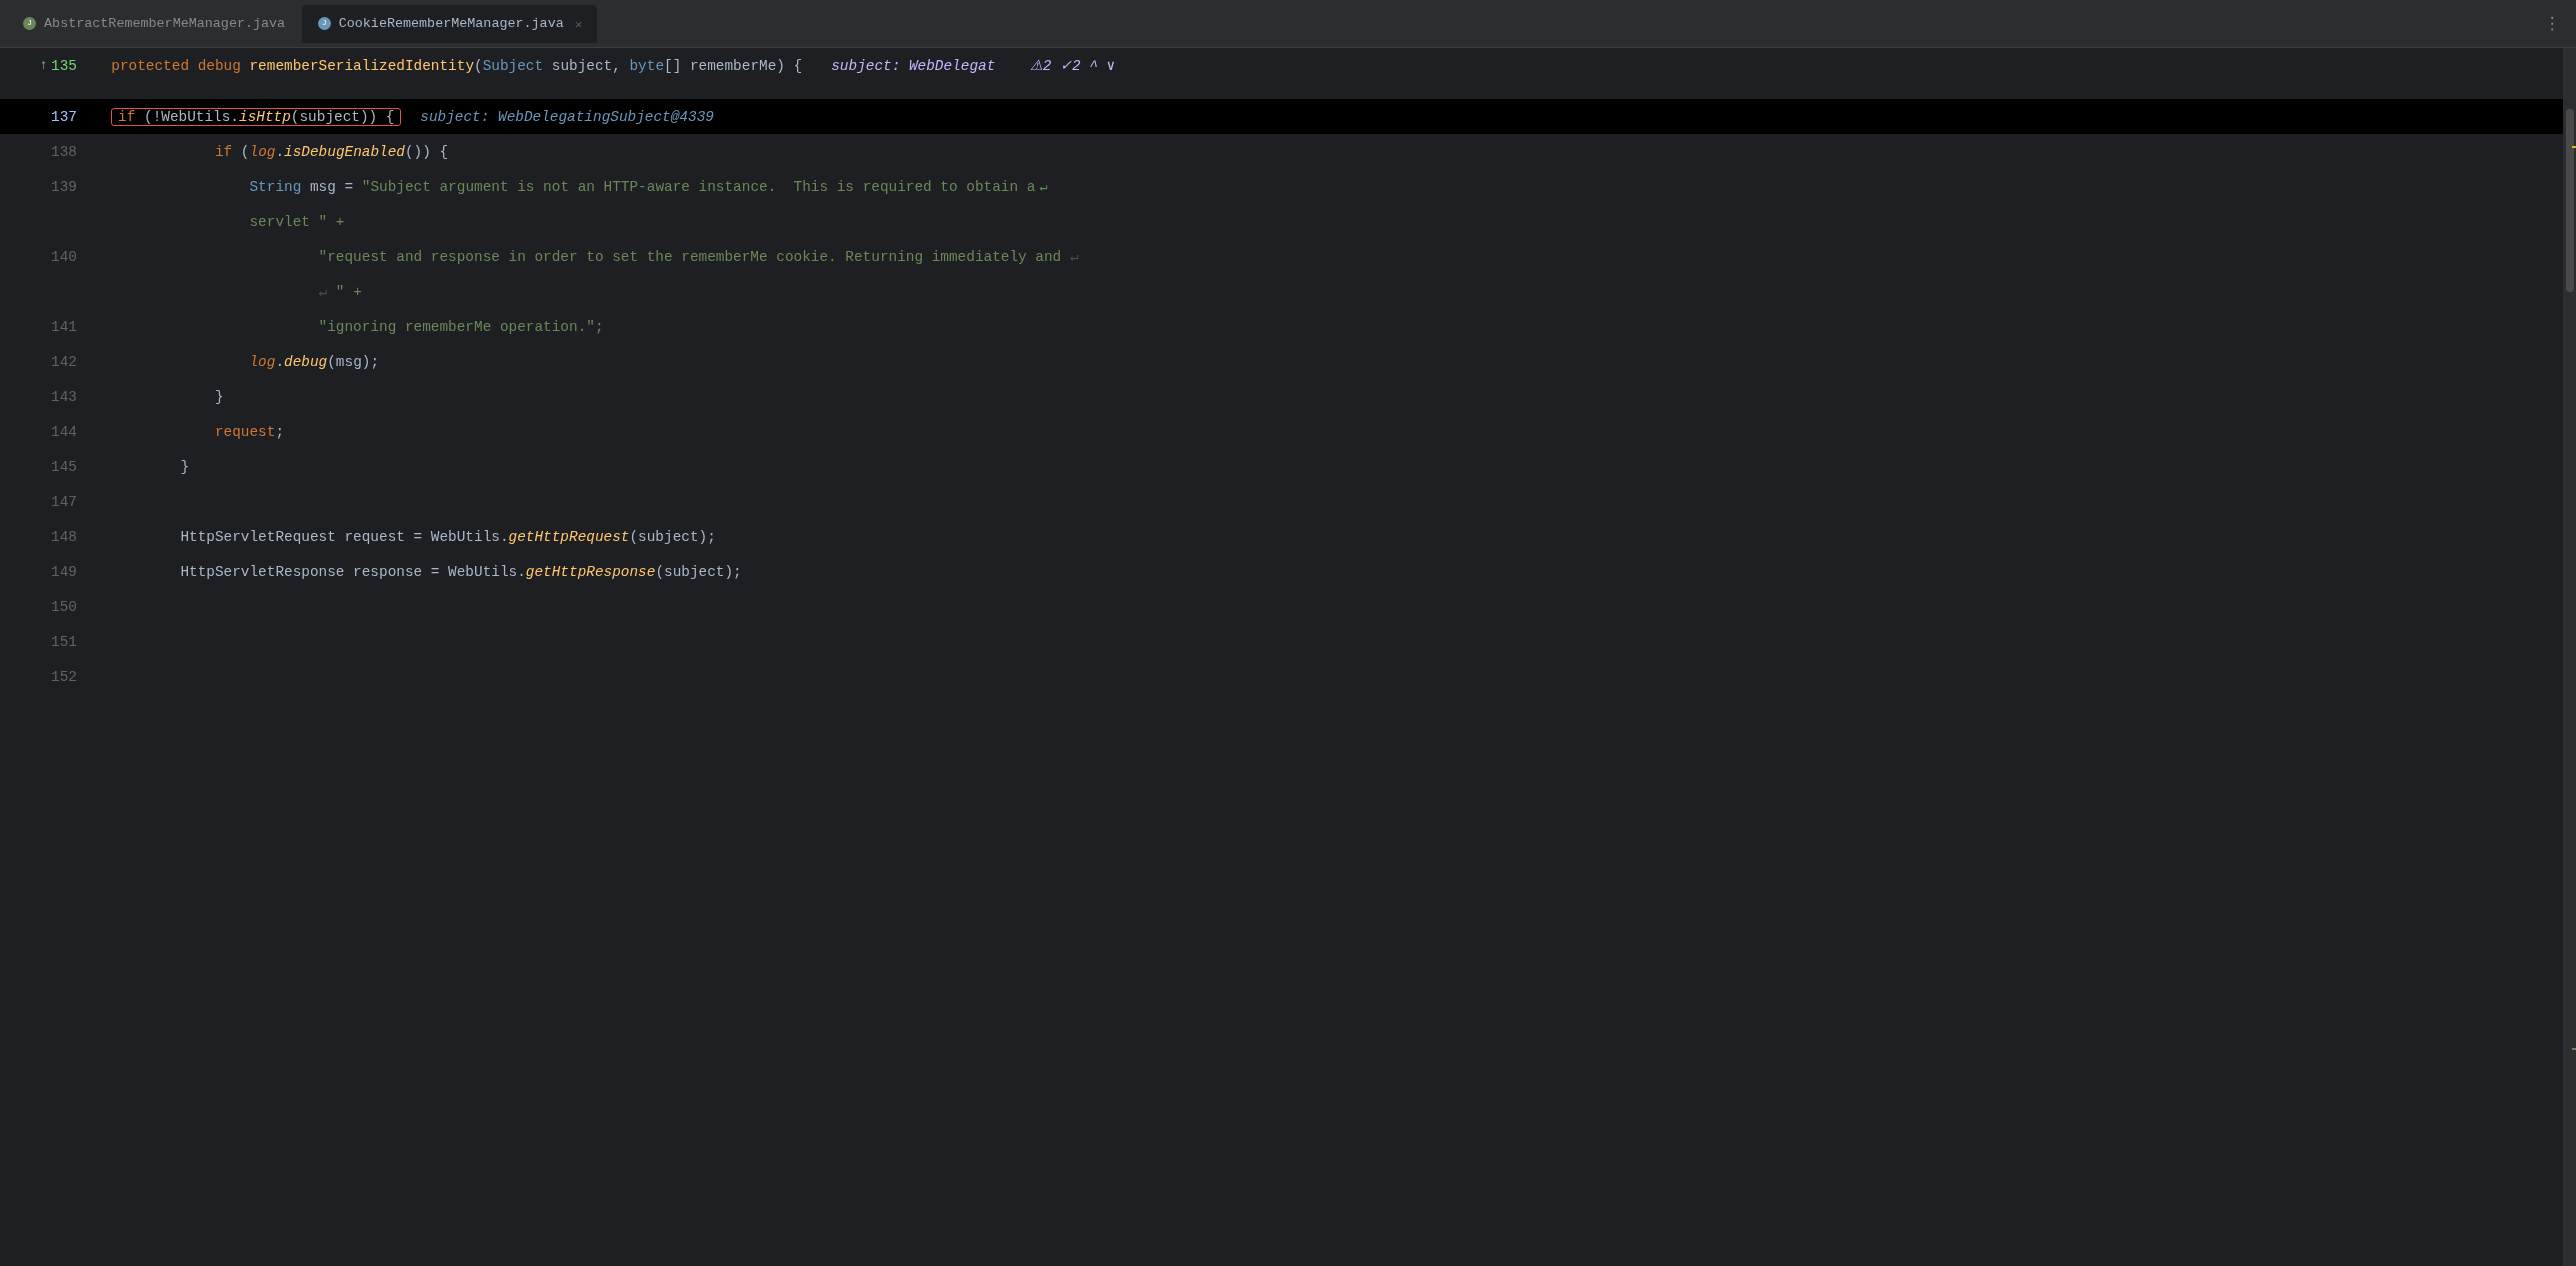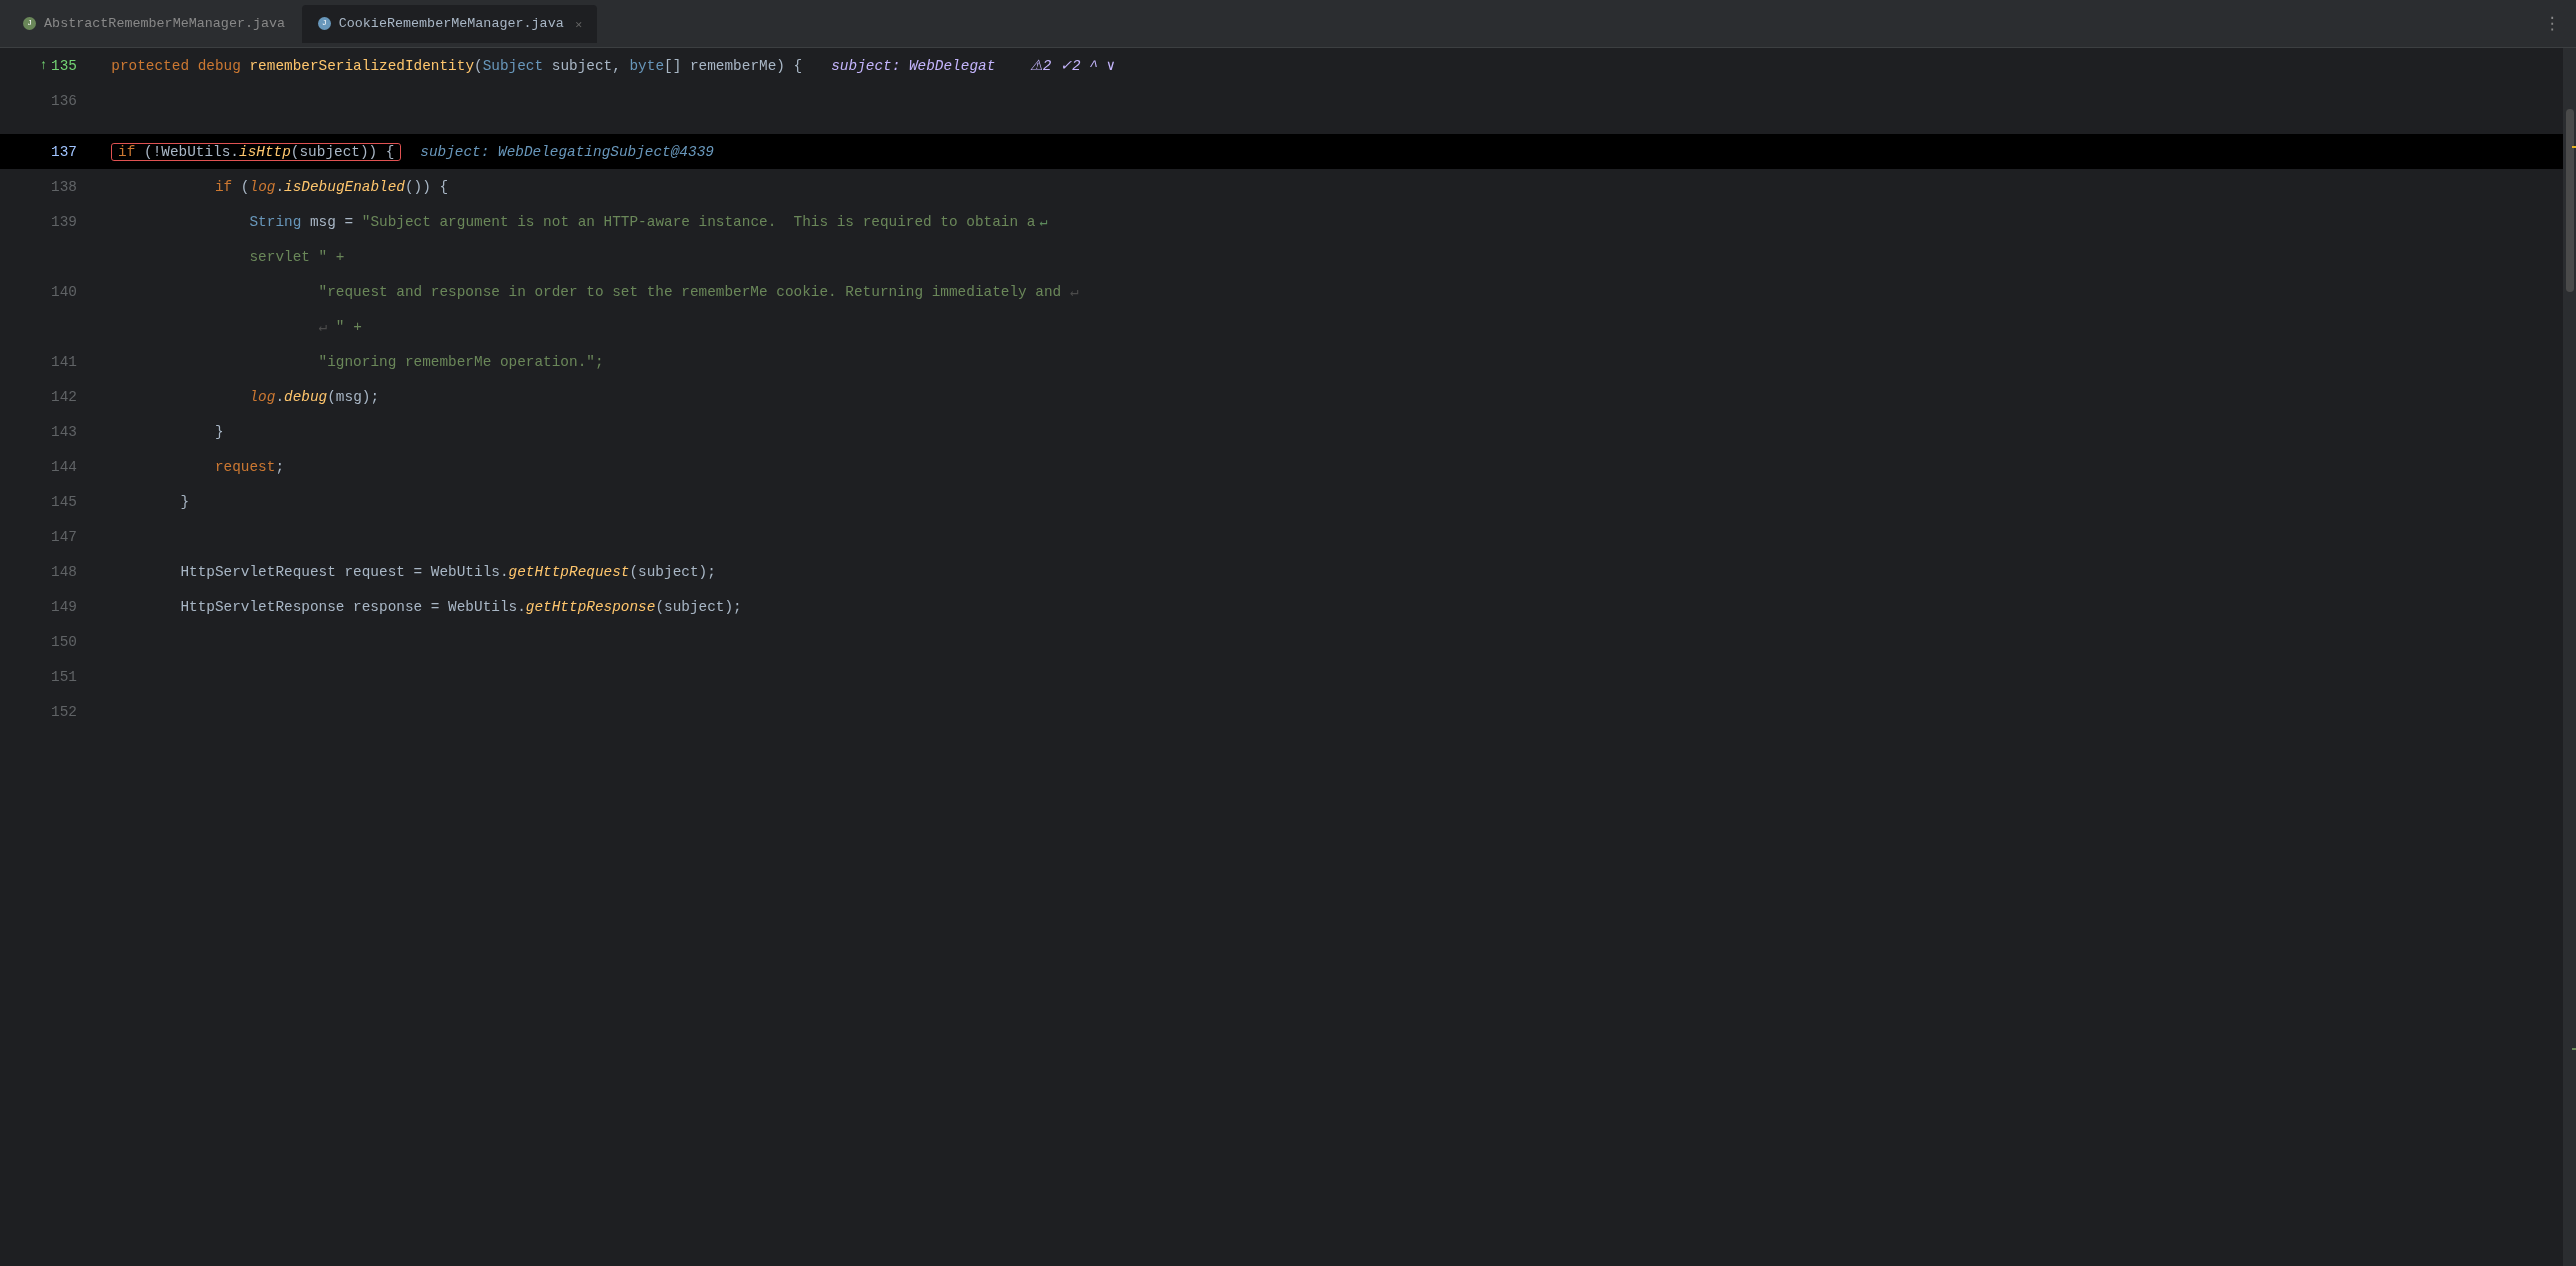--- a/index.html
+++ b/index.html
@@ -246,24 +246,20 @@
         <div class="line-num-cell">
           <span class="up-arrow">↑</span>
           <span>135</span>
         </div>
         <div class="line-code">
           <span class="kw">protected </span><span class="kw">debug </span><span class="fn">rememberSerializedIdentity</span><span class="white">(</span><span class="type">Subject </span><span class="white">subject, </span><span class="type">byte</span><span class="white">[] rememberMe) {</span>
           <span class="hint inline-hint-135">subject: WebDelegat &nbsp;&nbsp; ⚠2 ✓2 ^ ∨</span>
         </div>
       </div>
 
-      <div class="line">
-        <div class="line-num-cell">136</div>
-        <div class="line-code"></div>
-      </div>
 
       <div class="line line-137">
         <div class="line-num-cell" style="color:#a0c4ff;">137</div>
         <div class="line-code">
           <span class="red-box-137">
             <span class="kw">if </span><span class="white">(!WebUtils.</span><span class="fn-italic">isHttp</span><span class="white">(subject)) {</span>
           </span>
           <span class="inline-hint-137">subject: WebDelegatingSubject@4339</span>
         </div>
       </div>

